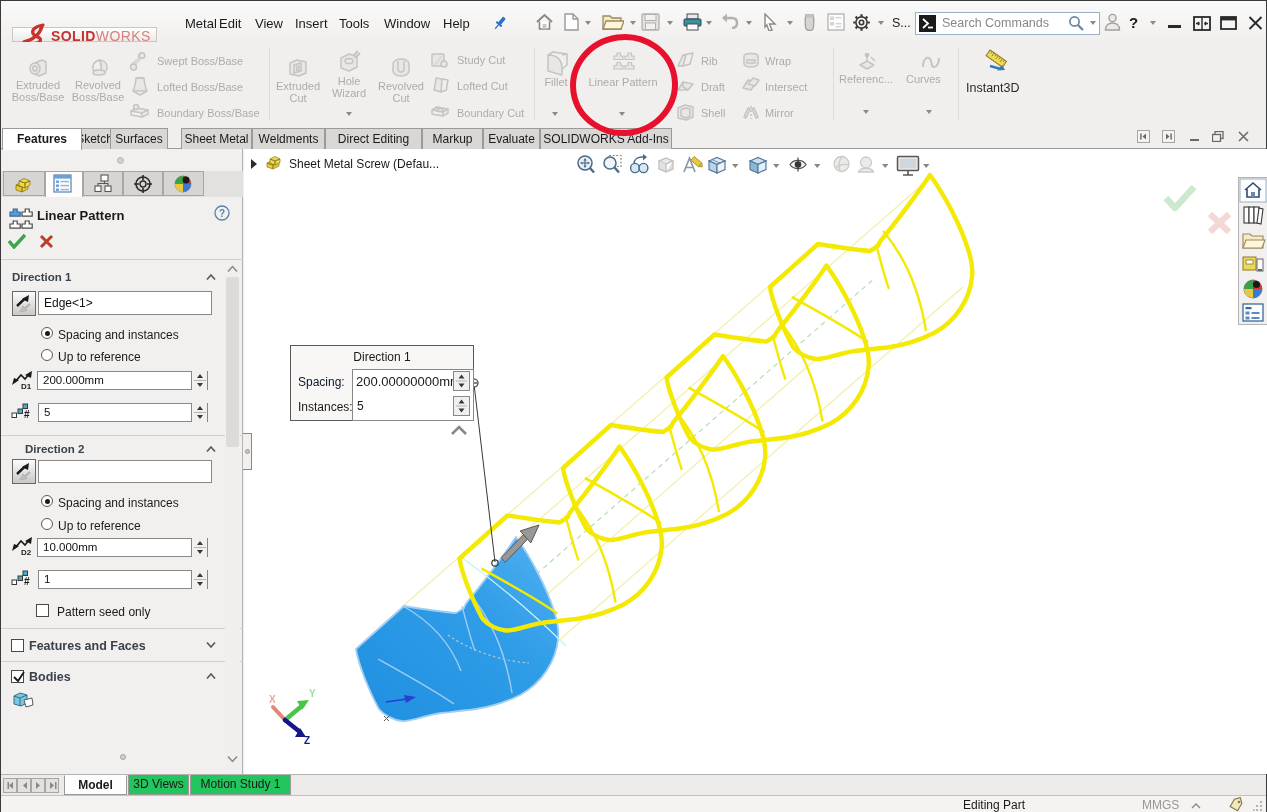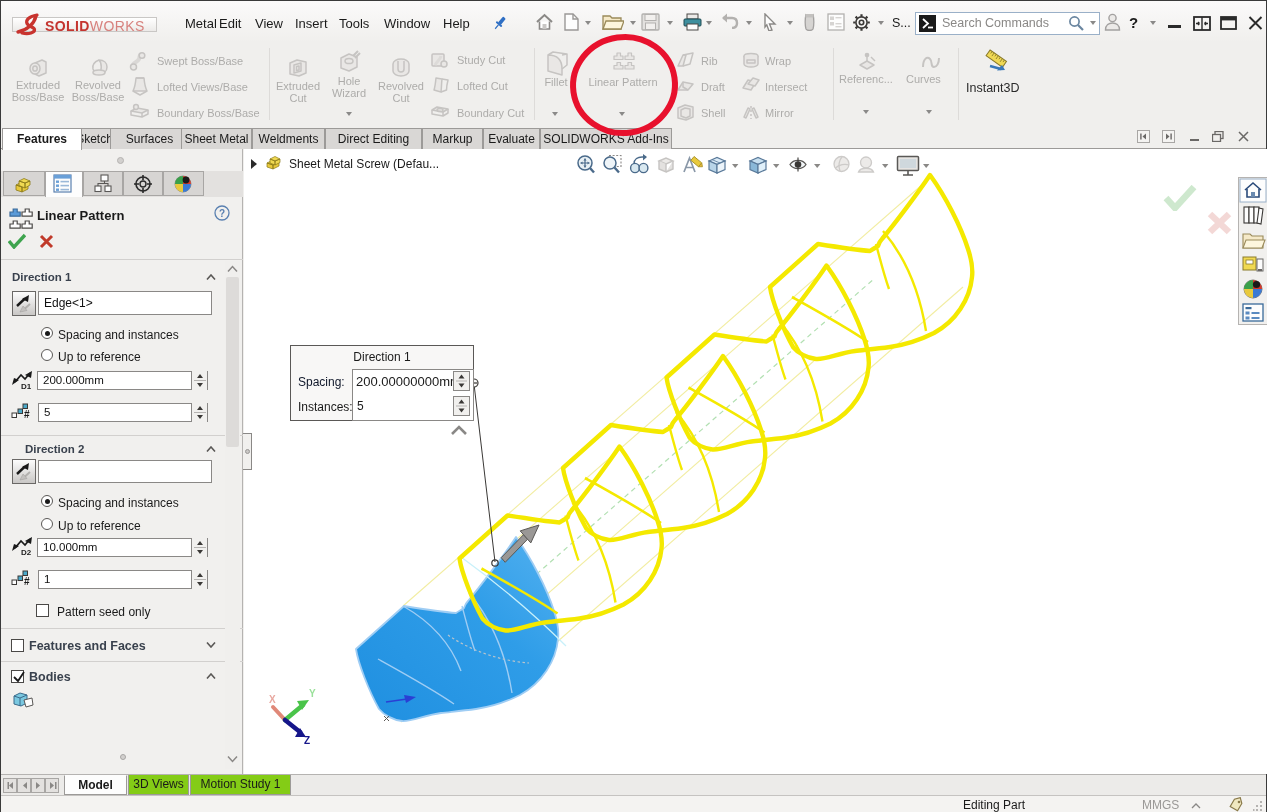--- a/index.html
+++ b/index.html
@@ -1,20 +1,20 @@
 <!DOCTYPE html>
 <html><head><meta charset="utf-8">
 <style>
 *{margin:0;padding:0;box-sizing:border-box}
 html,body{width:1267px;height:812px;overflow:hidden;font-family:"Liberation Sans",sans-serif;background:#fff}
 .abs{position:absolute}
 #app{position:relative;width:1267px;height:812px;background:#f0efed;border:1px solid #3a3a3a;border-bottom:none}
 
 #titlebar{position:absolute;left:0;top:0;width:100%;height:41px;background:linear-gradient(#fbfafa,#f0efed)}
-#logo{position:absolute;left:11px;top:16px;width:145px;height:15px;background:linear-gradient(#ffffff,#eceae8);border:1px solid #c9c7c5;display:flex;align-items:center;padding-left:1px}
+#logo{position:absolute;left:11px;top:26px;width:145px;height:15px;background:linear-gradient(#ffffff,#eceae8);border:1px solid #c9c7c5;display:flex;align-items:center;padding-left:7px}
 .menu{position:absolute;top:15px;font-size:13px;color:#1a1a1a}
 .ticon{position:absolute;top:12px}
 
 #ribbon{position:absolute;left:0;top:41px;width:100%;height:85px;background:#f0efed}
 .rlabel{position:absolute;font-size:11px;color:#adacaa;text-align:center;line-height:11.5px}
 .rlabel2{position:absolute;font-size:11px;color:#adacaa;white-space:nowrap}
 .rsep{position:absolute;top:6px;width:1px;height:72px;background:#dddbd9}
 .caret{position:absolute;width:0;height:0;border-left:3.5px solid transparent;border-right:3.5px solid transparent;border-top:4px solid #8a8988}
 
 #rtabs{position:absolute;left:0;top:126px;width:100%;height:22px;background:#f0efed;border-bottom:1px solid #9c9a98}
@@ -27,21 +27,21 @@
 .shead{position:absolute;font-size:11.5px;font-weight:bold;color:#39414d}
 .chev{position:absolute;width:10px;height:6px}
 .inbox{position:absolute;background:#fff;border:1px solid #8a8886;font-size:12px;color:#111;padding-left:5px}
 .spin{position:absolute;width:16px;background:#f1f0ee;border-left:1px solid #8a8886}
 .radio{position:absolute;width:12px;height:12px;border:1px solid #5a5856;border-radius:50%;background:#fff}
 .radio.on::after{content:"";position:absolute;left:2.5px;top:2.5px;width:5px;height:5px;border-radius:50%;background:#1a1a1a}
 .rlab{position:absolute;font-size:12px;color:#1a1a1a}
 .cbox{position:absolute;width:13px;height:13px;border:1px solid #4a4846;background:#fff}
 
 #btabs{position:absolute;left:0;top:773px;width:100%;height:21px;background:#ecebe9;border-top:1px solid #b5b3b1}
-.btab{position:absolute;top:0;height:20px;border:1px solid #9c9a98;border-top:none;background:#84cc16;font-size:12px;color:#1a1a1a;text-align:center;line-height:19px}
+.btab{position:absolute;top:0;height:20px;border:1px solid #9c9a98;border-top:none;background:#22c55e;font-size:12px;color:#1a1a1a;text-align:center;line-height:19px}
 #statusbar{position:absolute;left:0;top:794px;width:100%;height:18px;background:#f4f3f1;border-top:1px solid #c5c3c1;font-size:12px;color:#1a1a1a}
 
 #viewport{position:absolute;left:243px;top:148px;width:1024px;height:625px;background:#ffffff}
 </style></head>
 <body>
 <div id="app">
 
 <div id="titlebar">
  <div id="logo">
   <svg width="134" height="26" viewBox="0 0 134 26">
@@ -297,21 +297,21 @@
             <rect x="0" y="2" width="20" height="7" fill="#f0d955" stroke="#8a7a2a" stroke-width="1"></rect>
             <path d="M2.5,2 v2.5 M5,2 v4 M7.5,2 v2.5 M10,2 v4 M12.5,2 v2.5 M15,2 v4 M17.5,2 v2.5" stroke="#8a7a2a" stroke-width="0.8"></path>
           </g>
           <path d="M4,13 L15,16" stroke="#3a78b8" stroke-width="2.4"></path>
           <path d="M19,17 L11,17.5 L16,12 Z" fill="#3a78b8"></path>
         </g>
  </svg>
  <div class="rlabel" style="left:6px;top:38px;width:62px">Extruded<br>Boss/Base</div>
  <div class="rlabel" style="left:66px;top:38px;width:62px">Revolved<br>Boss/Base</div>
  <div class="rlabel2" style="left:156px;top:13px">Swept Boss/Base</div>
- <div class="rlabel2" style="left:156px;top:39px">Lofted Views/Base</div>
+ <div class="rlabel2" style="left:156px;top:39px">Lofted Boss/Base</div>
  <div class="rlabel2" style="left:156px;top:65px">Boundary Boss/Base</div>
  <div class="rsep" style="left:268px"></div>
  <div class="rlabel" style="left:266px;top:39px;width:62px">Extruded<br>Cut</div>
  <div class="rlabel" style="left:318px;top:34px;width:60px">Hole<br>Wizard</div>
  <div class="rlabel" style="left:369px;top:39px;width:62px">Revolved<br>Cut</div>
  <div class="caret" style="left:345px;top:70px"></div>
  <div class="rlabel2" style="left:456px;top:12px">Study Cut</div>
  <div class="rlabel2" style="left:456px;top:38px">Lofted Cut</div>
  <div class="rlabel2" style="left:456px;top:65px">Boundary Cut</div>
  <div class="rsep" style="left:533px"></div>
@@ -334,21 +334,21 @@
  <div class="rlabel2" style="left:965px;top:39px;color:#2a2a2a;font-size:12.5px">Instant3D</div>
 
  <svg class="abs" style="left:566px;top:-14px;z-index:40" width="115" height="112" viewBox="0 0 115 112">
         <ellipse cx="57" cy="57" rx="51" ry="48" fill="none" stroke="#e8112d" stroke-width="6" transform="rotate(-8 57 57)"></ellipse>
       </svg>
 </div>
 
 <div id="rtabs">
  <div class="rtab sel" style="left:1px;width:80px">Features</div>
  <div class="rtab" style="left:65px;width:57px">Sketch</div>
- <div class="rtab" style="left:109px;width:79px">Surfaces</div>
+ <div class="rtab" style="left:109px;width:58px">Surfaces</div>
  <div class="rtab" style="left:180px;width:71px">Sheet Metal</div>
  <div class="rtab" style="left:251px;width:73px">Weldments</div>
  <div class="rtab" style="left:324px;width:97px">Direct Editing</div>
  <div class="rtab" style="left:421px;width:61px">Markup</div>
  <div class="rtab" style="left:482px;width:57px">Evaluate</div>
  <div class="rtab" style="left:539px;width:132px">SOLIDWORKS Add-Ins</div>
  <svg class="abs" style="left:1136px;top:3px" width="13" height="13" viewBox="0 0 13 13">
         <rect x="0.5" y="0.5" width="12" height="12" fill="#f4f3f1" stroke="#a8a6a4"></rect>
         <path d="M9,3.5 L5.5,6.5 L9,9.5 Z" fill="#6a6866"></path>
         <rect x="3.2" y="3.5" width="1.4" height="6" fill="#6a6866"></rect>

